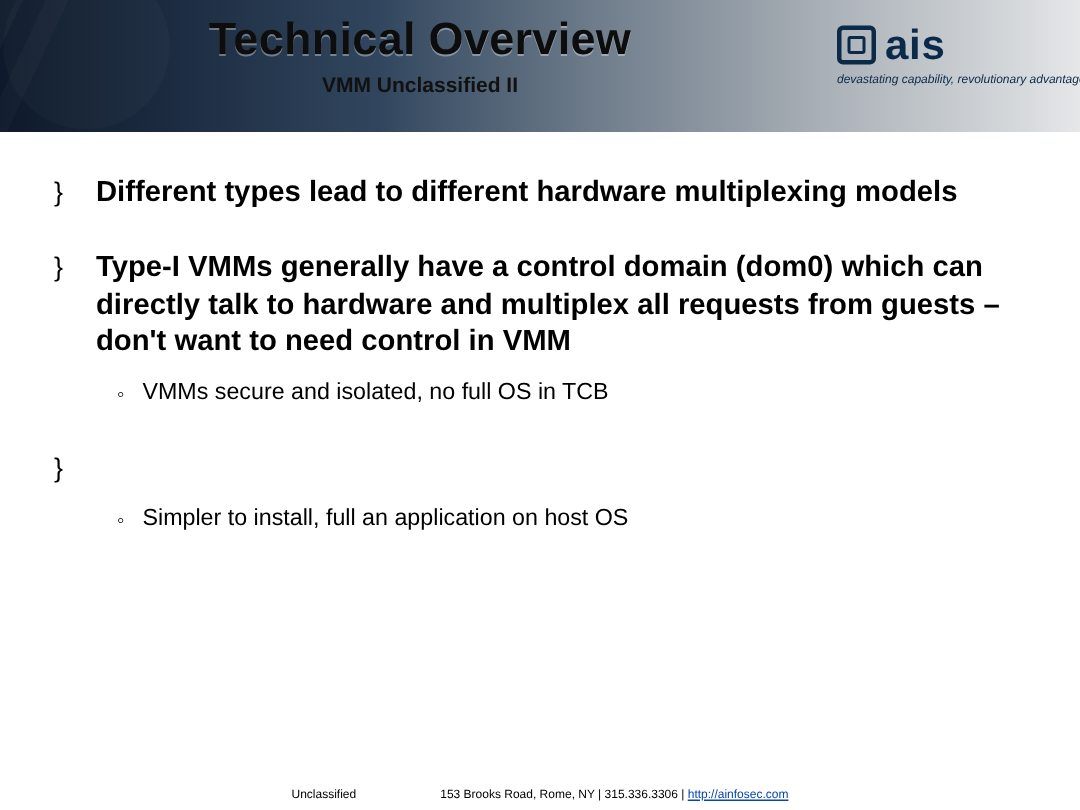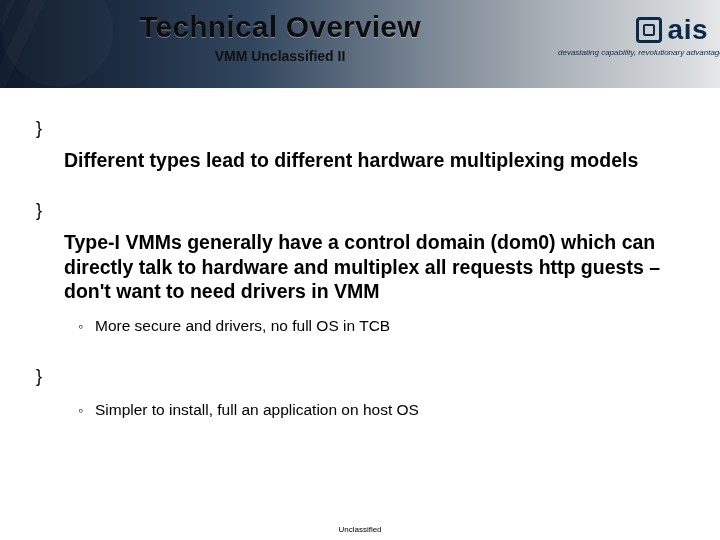--- a/index.html
+++ b/index.html
@@ -19,35 +19,35 @@
       radial-gradient(circle at 8% 35%, rgba(255,255,255,0.04) 0 55px, transparent 56px),
       linear-gradient(115deg, rgba(255,255,255,0.05) 0 2%, transparent 2% 4%, rgba(255,255,255,0.04) 4% 6%, transparent 6%);
     opacity: .6;
   }
   .title-wrap { position: absolute; left: 0; right: 160px; top: 10px; text-align: center; }
   .title { font-size: 30px; font-weight: 700; color: #0d0d0d; text-shadow: 0 1px 0 rgba(255,255,255,.35); letter-spacing: .2px; }
   .subtitle { margin-top: 4px; font-size: 14px; font-weight: 700; color: #111; }
   .logo {
     position: absolute; right: 12px; top: 14px; width: 150px; text-align: left;
   }
-  .logo-row { display: flex; align-items: center; gap: 6px; justify-content: flex-end; }
+  .logo-row { display: flex; align-items: center; gap: 6px; }
   .logo-mark {
     width: 26px; height: 26px; border: 3px solid #0b2a49; border-radius: 4px; position: relative;
   }
   .logo-mark::after{
     content:""; position:absolute; inset:4px; border:2px solid #0b2a49; border-radius:2px;
   }
   .logo-text { font-size: 28px; font-weight: 700; color: #0b2a49; letter-spacing: .5px; }
   .logo-tag { font-size: 8px; color: #0b2a49; margin-top: 2px; font-style: italic; white-space: nowrap; }
 
   
   .body { padding: 28px 36px 0 36px; }
   .bullet { display: flex; align-items: flex-start; margin-bottom: 26px; }
   .bullet .mark { font-family: "Segoe UI Symbol","Arial Unicode MS",sans-serif; font-size: 18px; color:#000; margin-right: 14px; line-height: 24px; min-width:14px; }
-  .bullet .text { font-size: 19.5px; font-weight: 700; color: #000; line-height: 1.25; margin-top: 32px; }
+  .bullet .text { font-size: 19.5px; font-weight: 700; color: #000; line-height: 1.25; }
   .sub { margin: -14px 0 28px 42px; display: flex; align-items: flex-start; }
   .sub .smark { font-size: 14px; color:#000; margin-right: 12px; line-height: 20px; }
   .sub .stext { font-size: 15.5px; color:#000; line-height: 1.3; }
 
   
   .footer {
     position: absolute; left: 0; right: 0; bottom: 6px;
     display: flex; justify-content: center; gap: 56px;
     font-size: 8px; color: #000;
   }
@@ -75,34 +75,37 @@
 
   <div class="body">
 
     <div class="bullet">
       <div class="mark">}</div>
       <div class="text">Different types lead to different hardware multiplexing models</div>
     </div>
 
     <div class="bullet">
       <div class="mark">}</div>
-      <div class="text">Type-I VMMs generally have a control domain (dom0) which can directly talk to hardware and multiplex all requests http guests – don't want to need drivers in VMM</div>
+      <div class="text">Type-I VMMs generally have a control domain (dom0) which can directly talk to hardware and multiplex all requests from guests – don't want to need control in VMM</div>
     </div>
     <div class="sub">
       <div class="smark">◦</div>
-      <div class="stext">More secure and drivers, no full OS in TCB</div>
+      <div class="stext">VMMs secure and isolated, no full OS in TCB</div>
     </div>
 
     <div class="bullet">
       <div class="mark">}</div>
     </div>
     <div class="sub">
       <div class="smark">◦</div>
       <div class="stext">Simpler to install, full an application on host OS</div>
     </div>
 
   </div>
 
   <div class="footer">
     <span>Unclassified</span>
+    <span>
+      <span>153 Brooks Road, Rome, NY | 315.336.3306 | </span><a class="url">http://ainfosec.com</a>
+    </span>
   </div>
 
 </div>
 
 </body></html>

